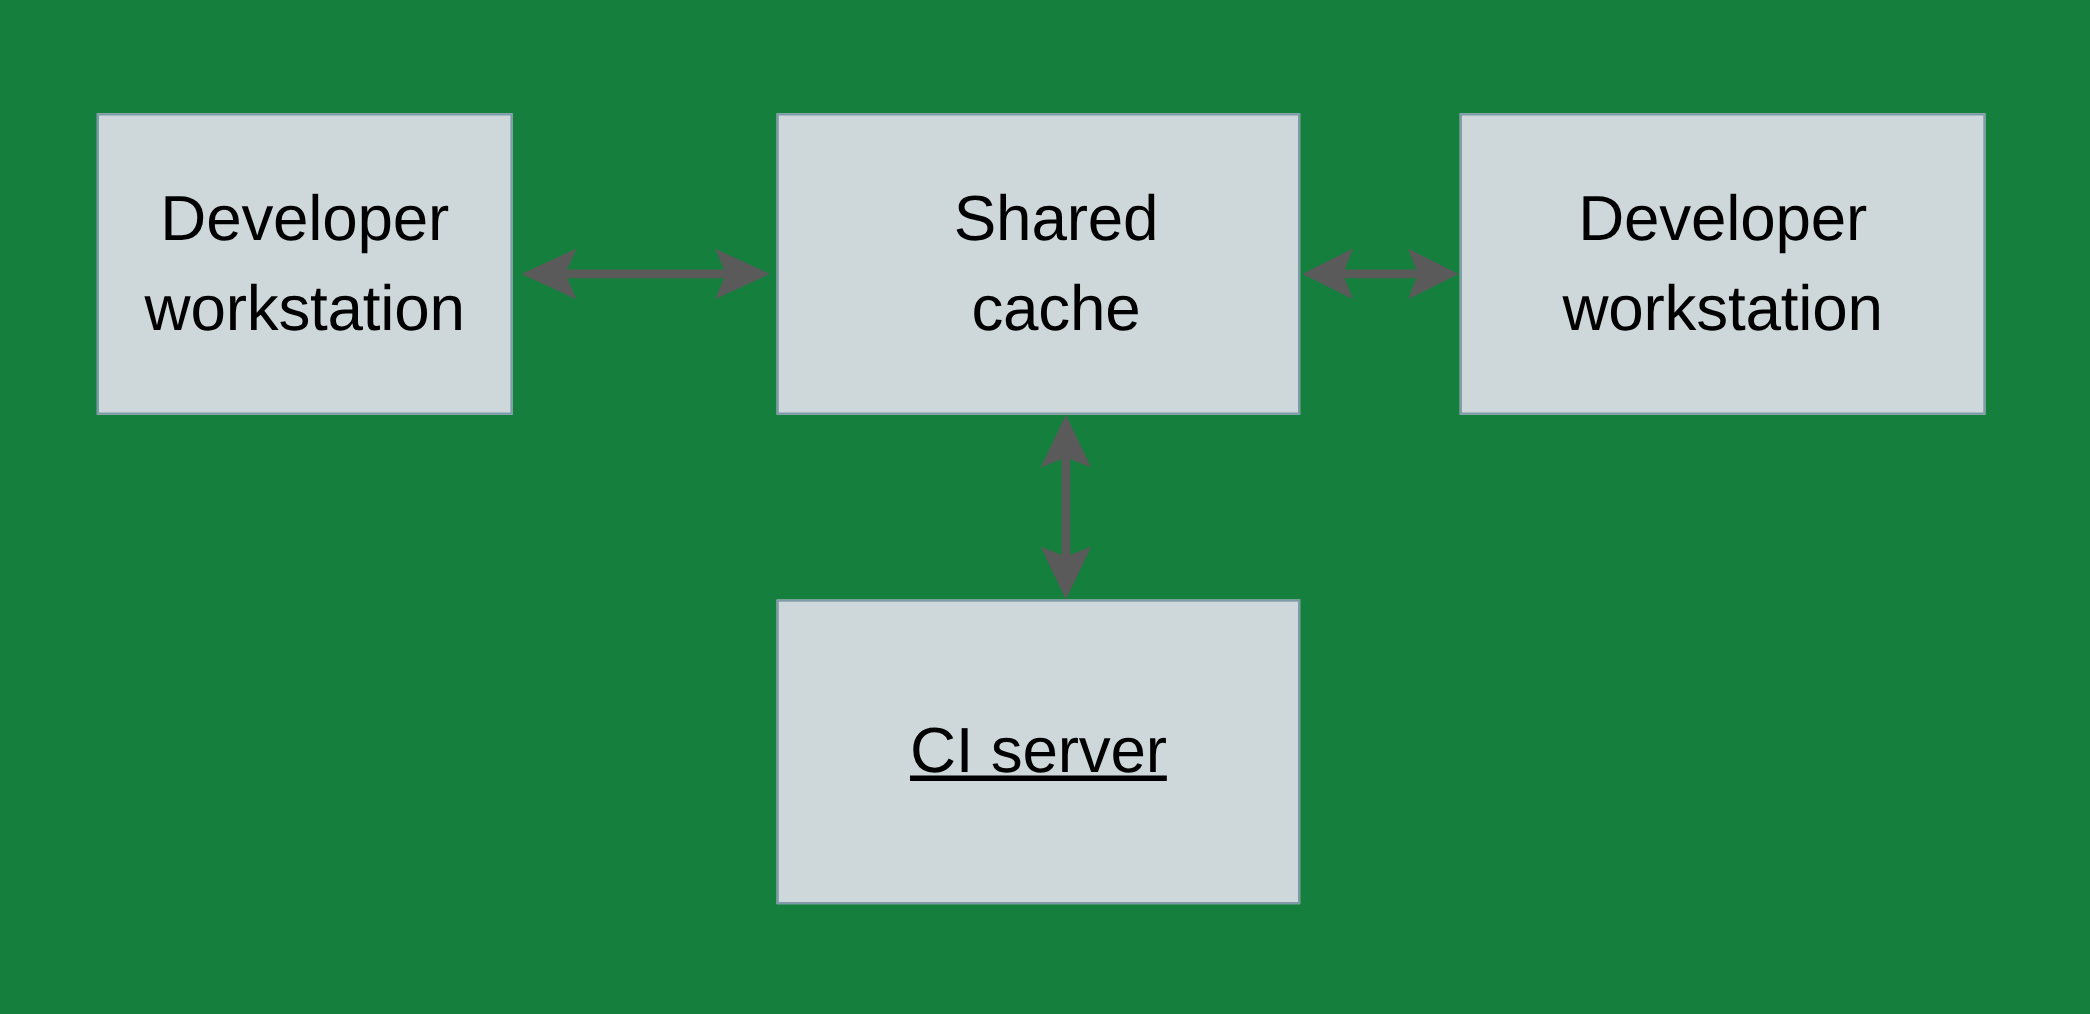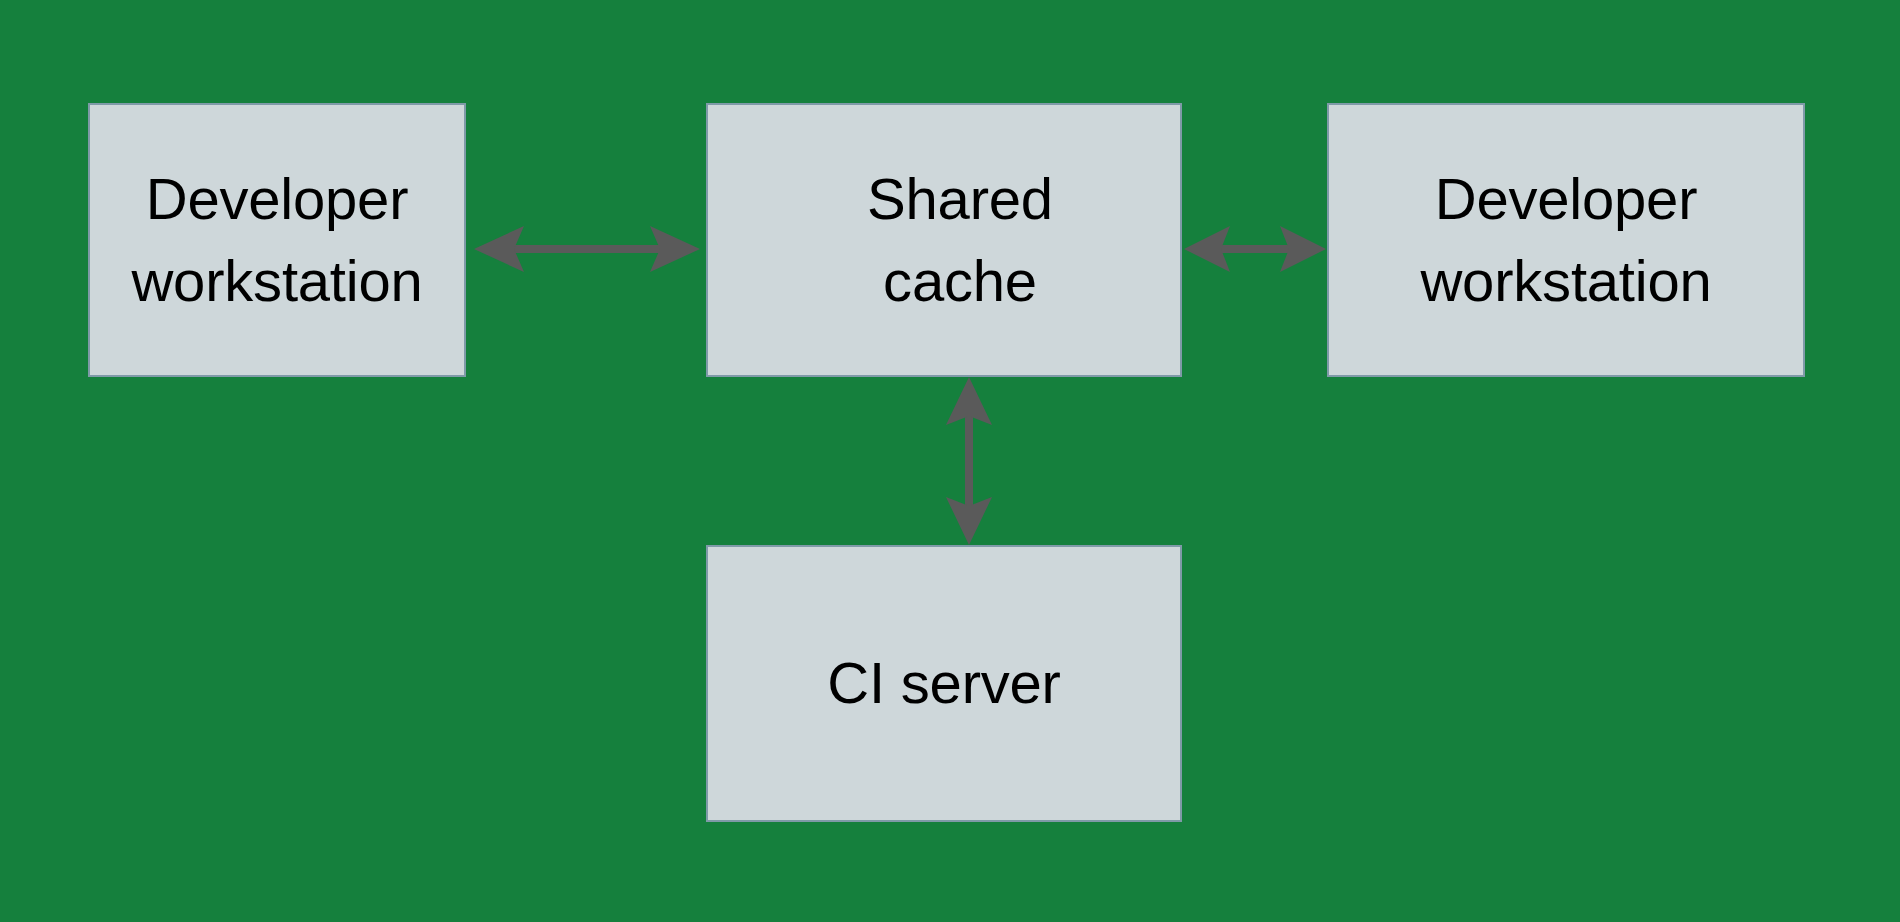--- a/index.html
+++ b/index.html
@@ -35,21 +35,21 @@
     line-height: 1.42;
     font-weight: 400;
     letter-spacing: -0.2px;
     white-space: pre-line;
     padding: 0 6px;
   }
   
   #node-dev-left   { left: 88px;   top: 103px;  width: 378px; height: 274px; }
   #node-shared     { left: 706px;  top: 103px;  width: 476px; height: 274px; padding-left: 32px; }
   #node-dev-right  { left: 1327px; top: 103px;  width: 478px; height: 274px; }
-  #node-ci         { left: 706px;  top: 545px;  width: 476px; height: 277px; }
+  #node-ci         { left: 706px;  top: 545px;  width: 476px; height: 277px; text-decoration: underline; }
 
   .edge {
     position: absolute;
     overflow: visible;
   }
   #edge-left-shared  { left: 466px;  top: 218px; width: 242px; height: 62px; }
   #edge-shared-right { left: 1180px; top: 218px; width: 150px; height: 62px; }
   #edge-shared-ci    { left: 938px;  top: 375px; width: 62px;  height: 172px; }
 
   .edge svg { display: block; overflow: visible; }

